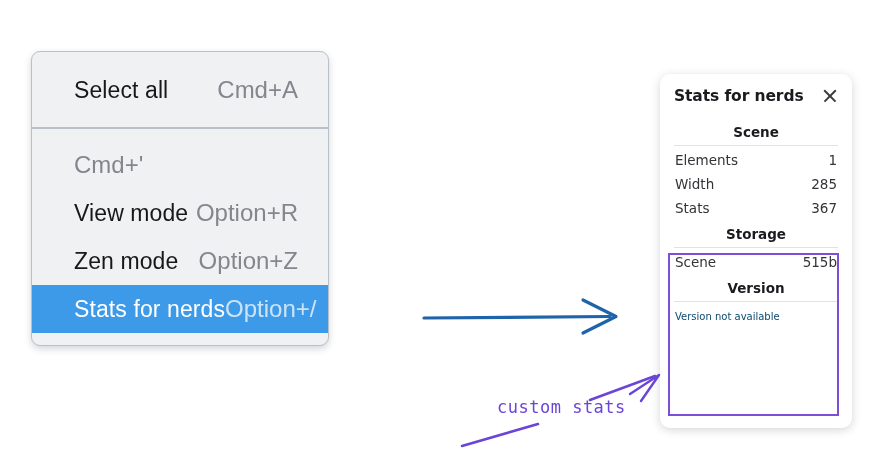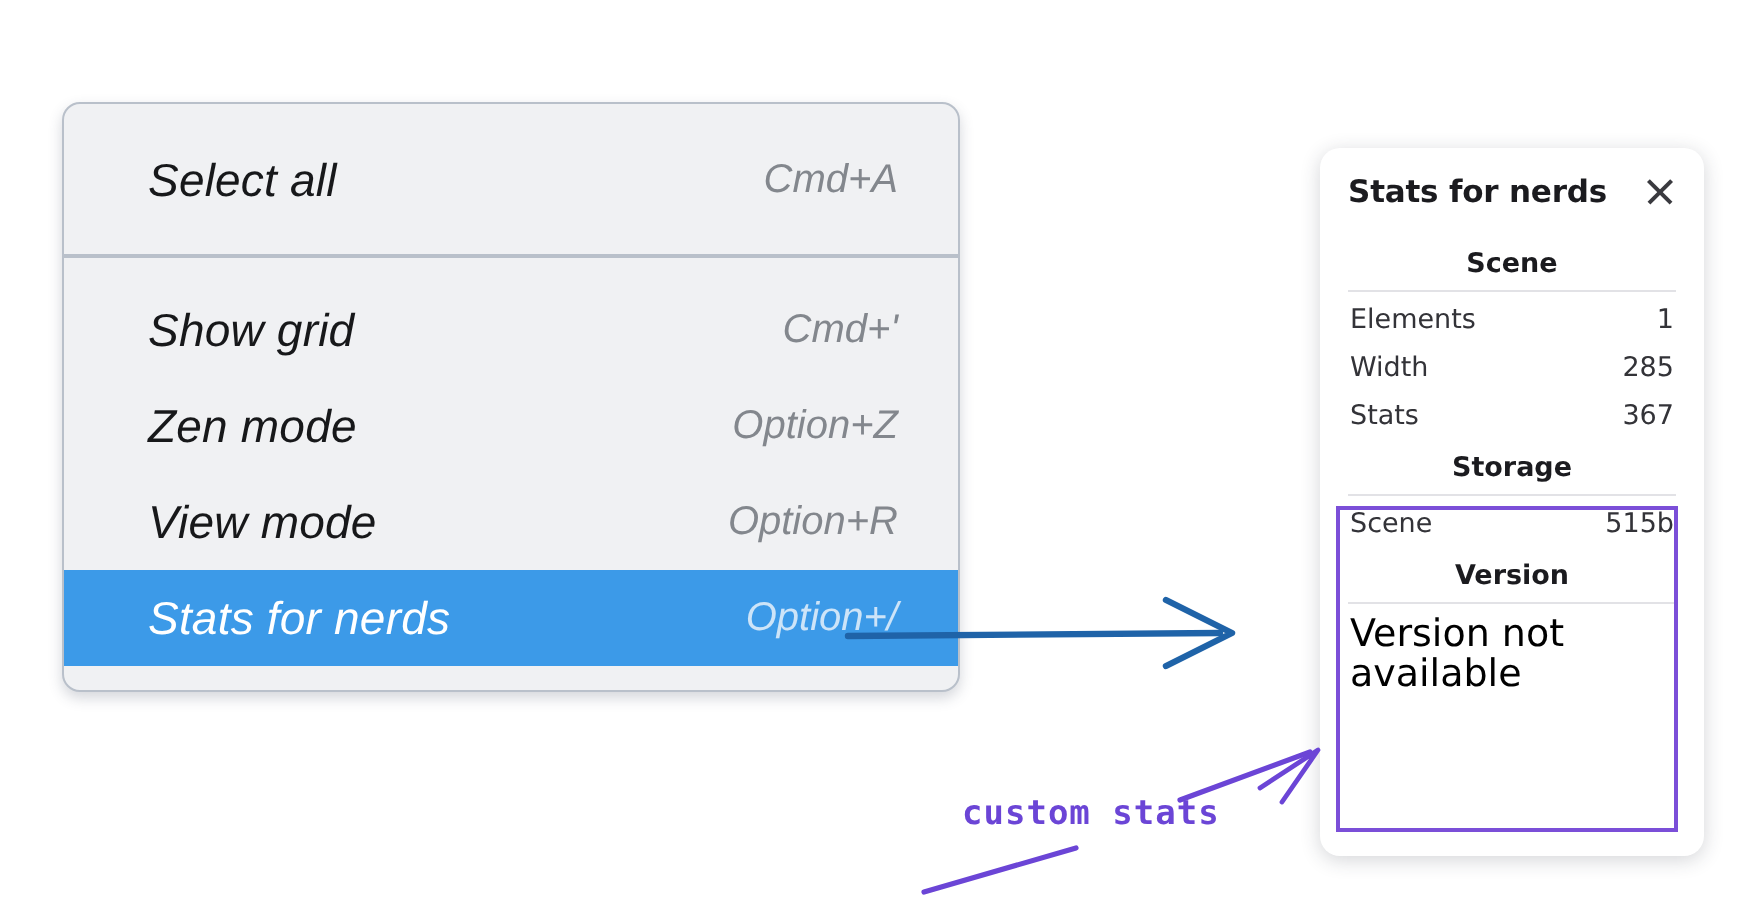--- a/index.html
+++ b/index.html
@@ -14,29 +14,28 @@
     background: #ffffff;
     overflow: hidden;
     font-family: "Liberation Sans", sans-serif;
   }
 
   
   #context-menu {
     position: absolute;
     left: 31px;
     top: 51px;
-    width: 449px;
+    width: 298px;
     height: 295px;
     background: #f0f1f3;
     border: 1px solid #b9c0ca;
     border-radius: 9px;
     box-shadow: 0 3px 7px rgba(60,70,90,0.22);
     box-sizing: border-box;
     overflow: hidden;
-    font-style: italic;
   }
   .menu-group {
     padding: 0;
   }
   .menu-sep {
     height: 2px;
     background: #b9c0ca;
     margin: 0;
   }
   .menu-item {
@@ -48,21 +47,21 @@
     box-sizing: border-box;
     cursor: default;
   }
   .menu-item .mi-label {
     font-size: 23px;
     color: #17181a;
     letter-spacing: 0.1px;
     white-space: nowrap;
   }
   .menu-item .mi-shortcut {
-    font-size: 20px;
+    font-size: 24px;
     color: #83878d;
     white-space: nowrap;
   }
   .menu-item.selected {
     background: #3c9ae8;
   }
   .menu-item.selected .mi-label { color: #ffffff; }
   .menu-item.selected .mi-shortcut { color: #cde4f8; }
   #menu-group-top { padding-top: 14px; padding-bottom: 13px; }
   #menu-group-bottom { padding-top: 12px; }
@@ -130,47 +129,47 @@
     justify-content: space-between;
     align-items: flex-start;
     padding: 2px 5px;
     font-size: 13.5px;
     color: #333338;
     line-height: 20px;
   }
   .stat-row .sv { color: #333338; }
   .stat-note {
     padding: 3px 5px;
-    font-size: 19px;
-    color: #000000;
+    font-size: 10px;
+    color: #0c4a6e;
     line-height: 20px;
   }
 
   
   #custom-stats-box {
     position: absolute;
     left: 8px;
     top: 179px;
     width: 171px;
     height: 163px;
     border: 2px solid #7b4fd8;
     box-sizing: border-box;
     pointer-events: none;
   }
 
   
   #blue-arrow { position: absolute; left: 420px; top: 288px; }
   #purple-anno { position: absolute; left: 440px; top: 368px; }
   #anno-text {
     position: absolute;
-    left: 481px;
+    left: 497px;
     top: 397px;
     font-family: "DejaVu Sans Mono", monospace;
     font-size: 17px;
-    font-weight: bold;
+    font-weight: normal;
     color: #6b45d6;
     letter-spacing: 0.5px;
     white-space: nowrap;
   }
 </style>
 </head>
 <body>
 
 <div id="canvas">
 
@@ -180,30 +179,29 @@
       <div class="menu-item">
         <span class="mi-label">Select all</span>
         <span class="mi-shortcut">Cmd+A</span>
       </div>
     </div>
 
     <div class="menu-sep"></div>
 
     <div class="menu-group" id="menu-group-bottom">
       <div class="menu-item">
-        <span class="mi-label">Show grid</span>
         <span class="mi-shortcut">Cmd+'</span>
+      </div>
+      <div class="menu-item">
+        <span class="mi-label">View mode</span>
+        <span class="mi-shortcut">Option+R</span>
       </div>
       <div class="menu-item">
         <span class="mi-label">Zen mode</span>
         <span class="mi-shortcut">Option+Z</span>
-      </div>
-      <div class="menu-item">
-        <span class="mi-label">View mode</span>
-        <span class="mi-shortcut">Option+R</span>
       </div>
       <div class="menu-item selected">
         <span class="mi-label">Stats for nerds</span>
         <span class="mi-shortcut">Option+/</span>
       </div>
     </div>
   </div>
 
   <svg id="blue-arrow" width="205" height="55" viewBox="0 0 205 55">
     <line x1="4" y1="30" x2="190" y2="28.5" stroke="#1f63a8" stroke-width="3.2" stroke-linecap="round"></line>

